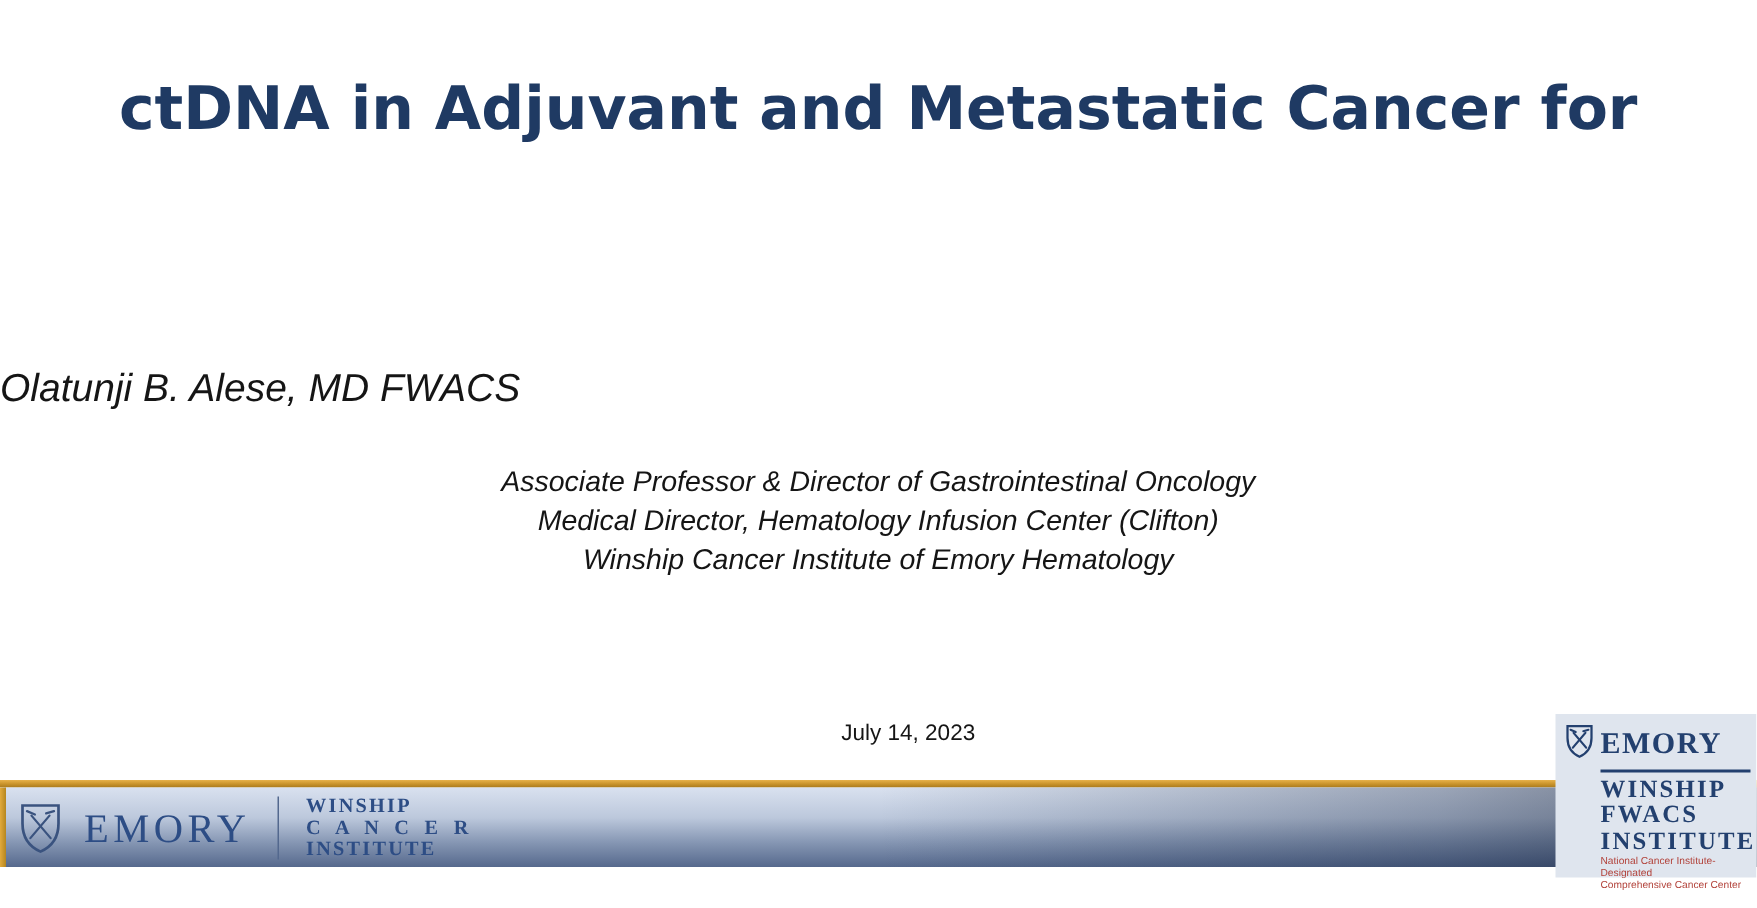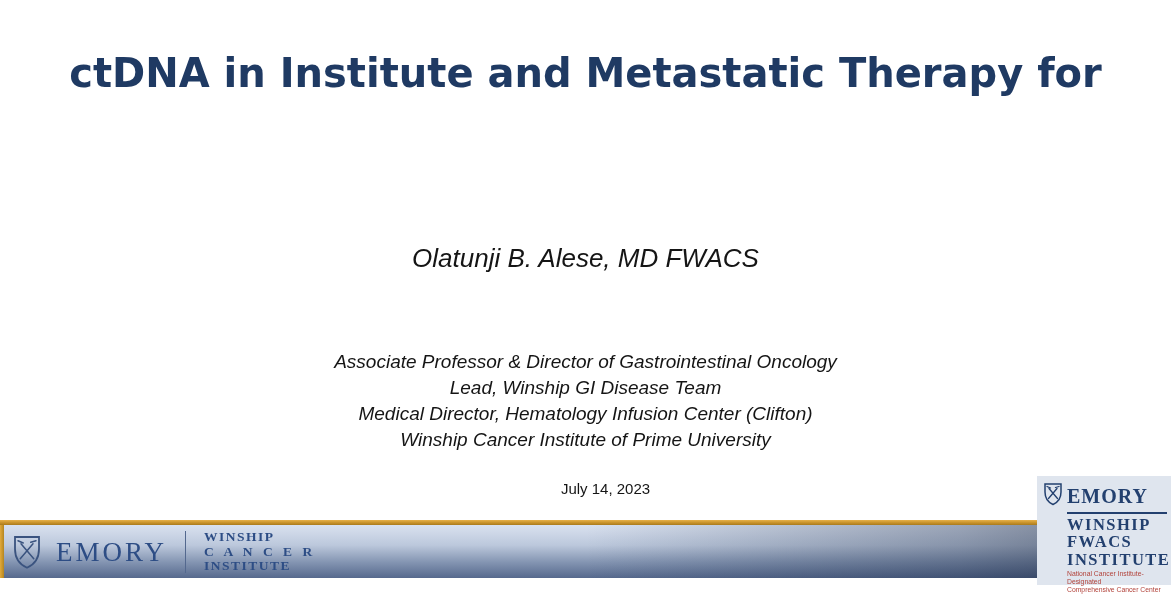--- a/index.html
+++ b/index.html
@@ -11,30 +11,29 @@
     position: absolute; top: 30px; left: 0; width: 100%;
     text-align: center; color: #1f3a63;
     font-family: "DejaVu Sans", sans-serif;
     font-weight: 700; font-size: 40px; line-height: 86px;
     letter-spacing: 0px;
   }
 
   
   .presenter {
     position: absolute; top: 243px; left: 0; width: 100%;
-    text-align: center; color: #151515;
+    color: #151515;
     font-style: italic; font-size: 26px;
     font-family: "Liberation Sans", sans-serif;
   }
   .credentials {
     position: absolute; top: 309px; left: 0; width: 100%;
     text-align: center; color: #151515;
     font-style: italic; font-size: 19px; line-height: 26px;
     font-family: "Liberation Sans", sans-serif;
-    margin-top: 40px;
   }
   .date {
     position: absolute; top: 480px; left: 0; width: 100%;
     text-align: center; color: #151515; font-size: 15px;
     font-family: "Liberation Sans", sans-serif;
     padding-left: 40px;
   }
 
   
   .gold-rule {
@@ -92,30 +91,29 @@
   .logo-box .designation {
     margin-left: 24px; margin-top: 2px;
     font-family: "Liberation Sans", sans-serif;
     font-size: 6.8px; line-height: 8px; color: #b2423a;
   }
 </style>
 </head>
 <body>
 
 <div class="title">
-  <div>ctDNA in Institute and Metastatic Therapy for</div>
+  <div>ctDNA in Adjuvant and Metastatic Cancer for</div>
 </div>
 
 <div class="presenter">Olatunji B. Alese, MD FWACS</div>
 
 <div class="credentials">
   <div>Associate Professor &amp; Director of Gastrointestinal Oncology</div>
-  <div>Lead, Winship GI Disease Team</div>
   <div>Medical Director, Hematology Infusion Center (Clifton)</div>
-  <div>Winship Cancer Institute of Prime University</div>
+  <div>Winship Cancer Institute of Emory Hematology</div>
 </div>
 
 <div class="date">July 14, 2023</div>
 
 <div class="gold-rule"></div>
 <div class="footer-bar"></div>
 <div class="gold-edge"></div>
 
 <div class="footer-brand">
   <span class="footer-shield">

